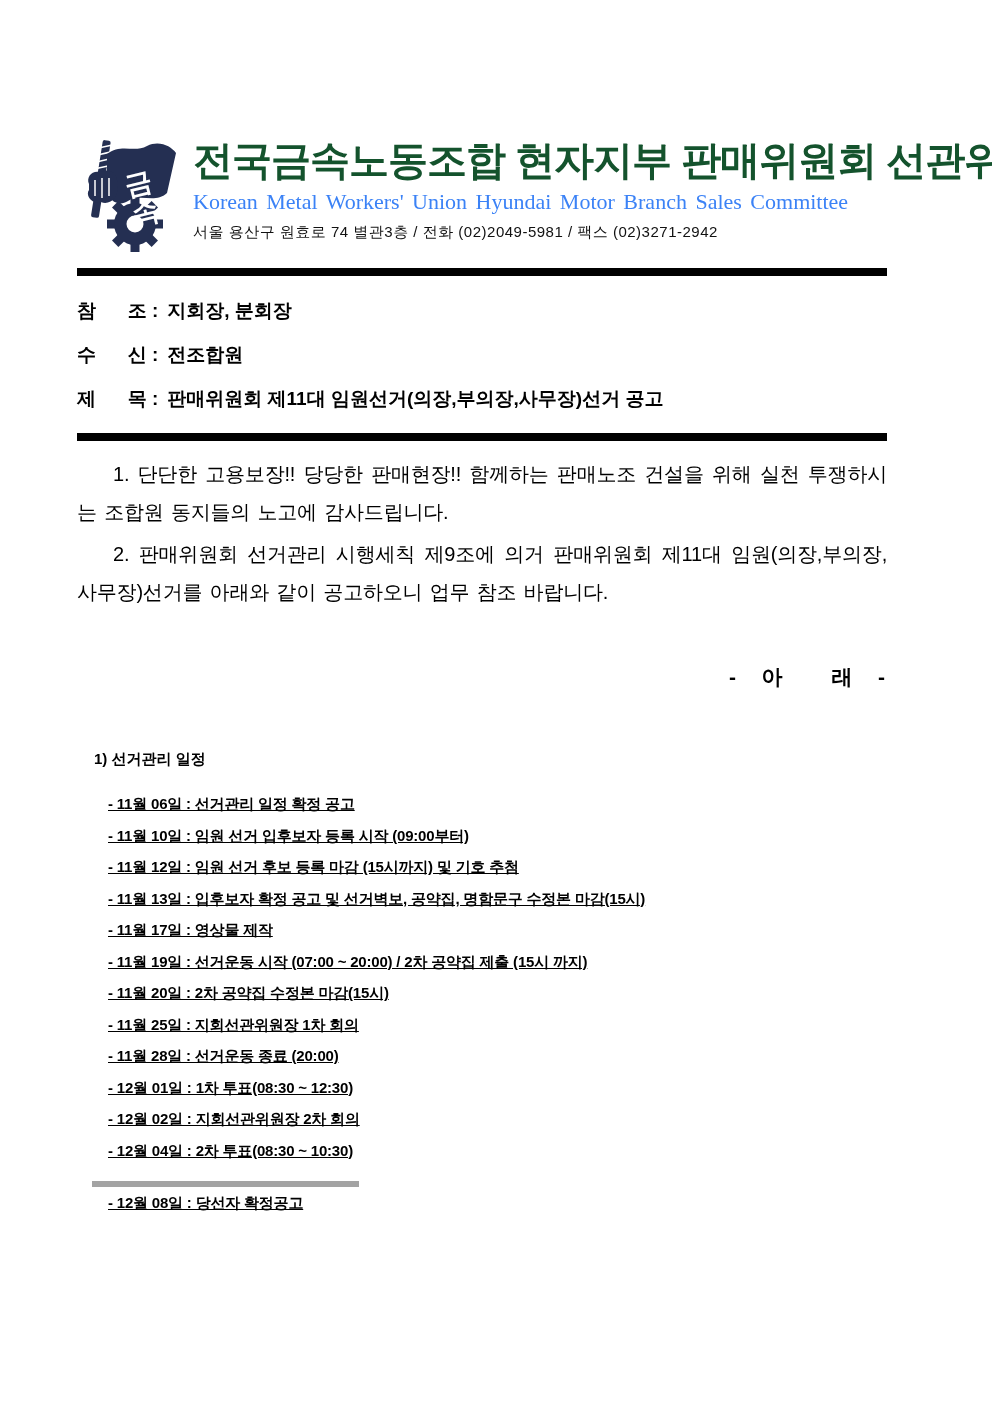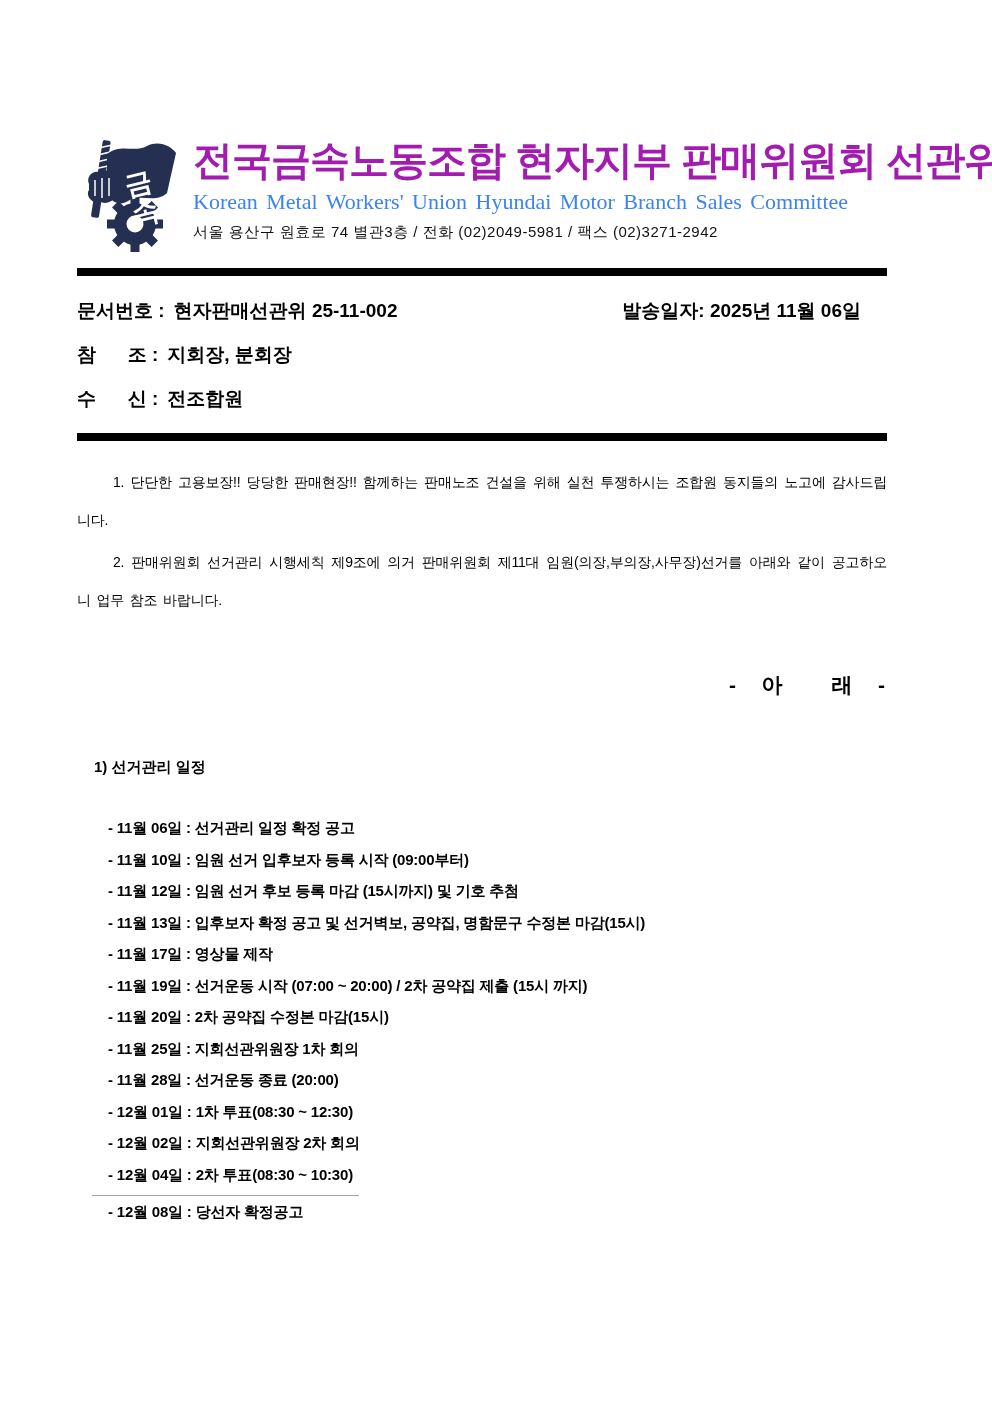--- a/index.html
+++ b/index.html
@@ -22,21 +22,21 @@
   .logo-text {
     position: absolute; left: 47px; top: 16px;
     writing-mode: vertical-rl; text-orientation: upright;
     transform: rotate(-14deg);
     color: #ffffff; font-weight: bold; font-size: 27px; letter-spacing: 1px;
     line-height: 1;
   }
   .masthead { margin-left: 13px; width: 687px; }
   .doc-title {
     margin: 0; font-size: 40px; font-weight: bold; letter-spacing: -1px;
-    line-height: 1.1; white-space: nowrap; color: #a21caf;
+    line-height: 1.1; white-space: nowrap; color: #14532d;
   }
   .doc-subtitle {
     font-family: "Liberation Serif", "DejaVu Serif", serif;
     font-size: 22px; color: #3b82f6; margin-top: 7px;
     white-space: nowrap; word-spacing: 3px;
   }
   .doc-address {
     font-size: 15px; color: #111; margin-top: 8px; white-space: nowrap;
     letter-spacing: 0.5px;
   }
@@ -47,41 +47,41 @@
   .rule-subject { margin-top: 14px; }
 
   
   .meta { margin-top: 25px; font-size: 19px; font-weight: bold; }
   .meta-row { display: flex; align-items: baseline; margin-bottom: 23px; line-height: 1.1; }
   .meta-label { white-space: pre; flex: 0 0 auto; }
   .meta-value { margin-left: 9px; white-space: pre; }
   .meta-right { margin-left: auto; margin-right: 26px; white-space: pre; }
 
   
-  .body-text { margin-top: 22px; font-size: 14px; line-height: 38px; }
+  .body-text { margin-top: 14px; font-size: 20px; line-height: 38px; }
   .body-text p {
     margin: 0 0 4px 0; text-align: justify; text-indent: 36px;
     letter-spacing: -0.2px; word-spacing: 2px;
   }
   .below-marker {
     margin-top: 52px; text-align: right; font-size: 21px; font-weight: bold;
     white-space: pre; letter-spacing: 2px;
   }
 
   
   .schedule { margin-top: 60px; font-size: 15px; font-weight: bold; }
   .schedule-heading { margin-left: 17px; line-height: 1.1; }
-  .schedule-list { list-style: none; margin: 45px 0 0 0; padding: 0 0 0 31px; }
+  .schedule-list { list-style: none; margin: 29px 0 0 0; padding: 0 0 0 31px; text-decoration: underline; }
   .schedule-list li {
     line-height: 1.1; margin-bottom: 15px; white-space: pre;
     width: fit-content; letter-spacing: -0.2px;
   }
   .schedule-list li.u {
-    border-bottom: 1px solid #a3a3a3;
-    padding: 0 6px 12px 16px; margin-left: -16px; margin-bottom: 8px;
+    border-bottom: 6px solid #a3a3a3;
+    padding: 0 6px 22px 16px; margin-left: -16px; margin-bottom: 8px;
   }
 </style>
 </head>
 <body>
 
 <div class="page">
 
   <div class="header">
 
     <div class="logo-wrap">
@@ -126,36 +126,35 @@
       <h1 class="doc-title">전국금속노동조합 현자지부 판매위원회 선관위</h1>
       <div class="doc-subtitle">Korean Metal Workers' Union Hyundai Motor Branch Sales Committee</div>
       <div class="doc-address">서울 용산구 원효로 74 별관3층 / 전화 (02)2049-5981 / 팩스 (02)3271-2942</div>
     </div>
   </div>
 
   <div class="rule rule-top"></div>
 
   <div class="meta">
 
-    <div class="meta-row">
-      <span class="meta-label">문서번호 :</span>
-      <span class="meta-value">현자판매선관위 25-11-002</span>
-      <span class="meta-right"><span>발송일자:</span> <span>2025년 11월 06일</span></span>
-    </div>
 
     <div class="meta-row">
       <span class="meta-label">참      조 :</span>
       <span class="meta-value">지회장, 분회장</span>
     </div>
 
     <div class="meta-row">
       <span class="meta-label">수      신 :</span>
       <span class="meta-value">전조합원</span>
     </div>
 
+    <div class="meta-row">
+      <span class="meta-label">제      목 :</span>
+      <span class="meta-value">판매위원회 제11대 임원선거(의장,부의장,사무장)선거 공고</span>
+    </div>
   </div>
 
   <div class="rule rule-subject"></div>
 
   <div class="body-text">
     <p>1. 단단한 고용보장!! 당당한 판매현장!! 함께하는 판매노조 건설을 위해 실천 투쟁하시는 조합원 동지들의 노고에 감사드립니다.</p>
     <p>2. 판매위원회 선거관리 시행세칙 제9조에 의거 판매위원회 제11대 임원(의장,부의장,사무장)선거를 아래와 같이 공고하오니 업무 참조 바랍니다.</p>
   </div>
 
   <div class="below-marker">-   아      래   -</div>

